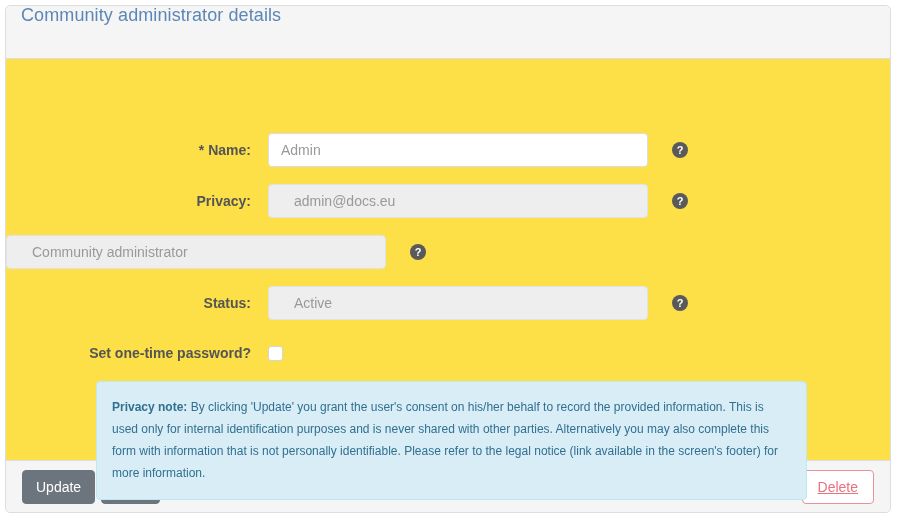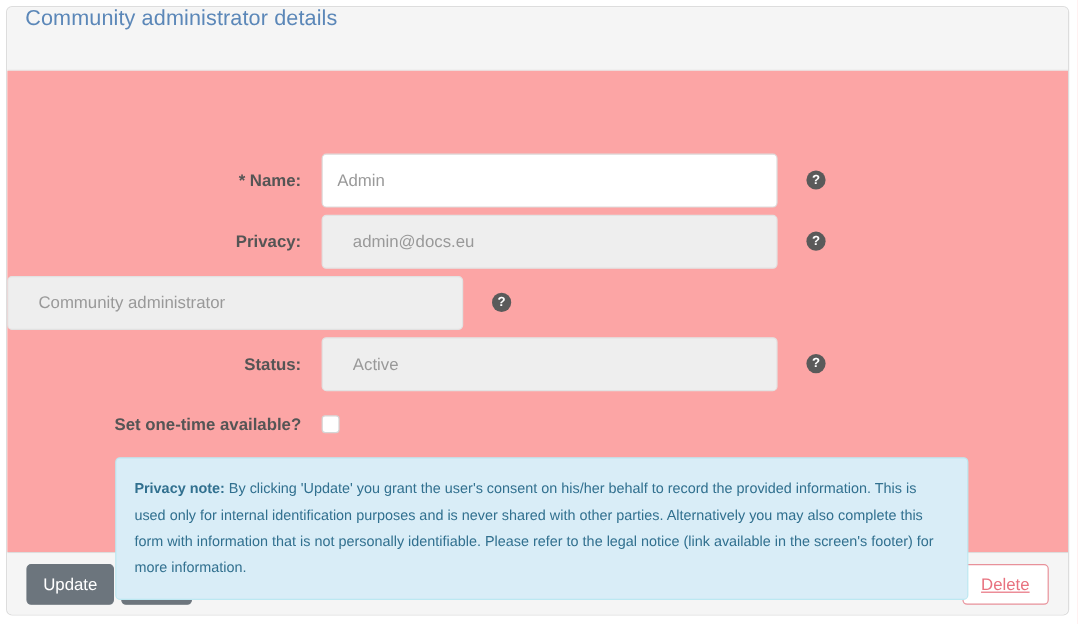--- a/index.html
+++ b/index.html
@@ -46,21 +46,21 @@
     color: #5b87b8;
     font-weight: 400;
     letter-spacing: 0.1px;
     line-height: 1.1;
   }
 
   
   .panel-body {
     flex: 1 1 auto;
     position: relative;
-    background: #fca5a5;
+    background: #fde047;
     padding: 0;
   }
 
   .form-row {
     position: absolute;
     left: 0;
     width: 100%;
     height: 34px;
     display: flex;
     align-items: center;
@@ -78,21 +78,21 @@
     box-sizing: border-box;
     font-size: 14px;
     font-weight: bold;
     color: #555555;
     white-space: nowrap;
   }
 
   .field-input {
     width: 380px;
     flex: 0 0 380px;
-    height: 45px;
+    height: 34px;
     box-sizing: border-box;
     border: 1px solid #dddddd;
     border-radius: 4px;
     background: #ffffff;
     font-family: "Liberation Sans", sans-serif;
     font-size: 14px;
     color: #999999;
     padding: 6px 12px;
     outline: none;
   }
@@ -238,21 +238,21 @@
       <span class="help-icon">?</span>
     </div>
 
     <div class="form-row" data-row="3">
       <div class="field-label">Status:</div>
       <input class="field-input disabled" type="text" disabled="" value="Active" style="">
       <span class="help-icon">?</span>
     </div>
 
     <div class="check-row">
-      <div class="check-label">Set one-time available?</div>
+      <div class="check-label">Set one-time password?</div>
       <div class="checkbox"></div>
     </div>
 
     <div class="privacy-note">
       <b>Privacy note:</b><span> By clicking 'Update' you grant the user's consent on his/her behalf to record the provided information. This is used only for internal identification purposes and is never shared with other parties. Alternatively you may also complete this form with information that is not personally identifiable. Please refer to the legal notice (link available in the screen's footer) for more information.</span>
     </div>
 
   </div>
 
   <div class="panel-footer">

